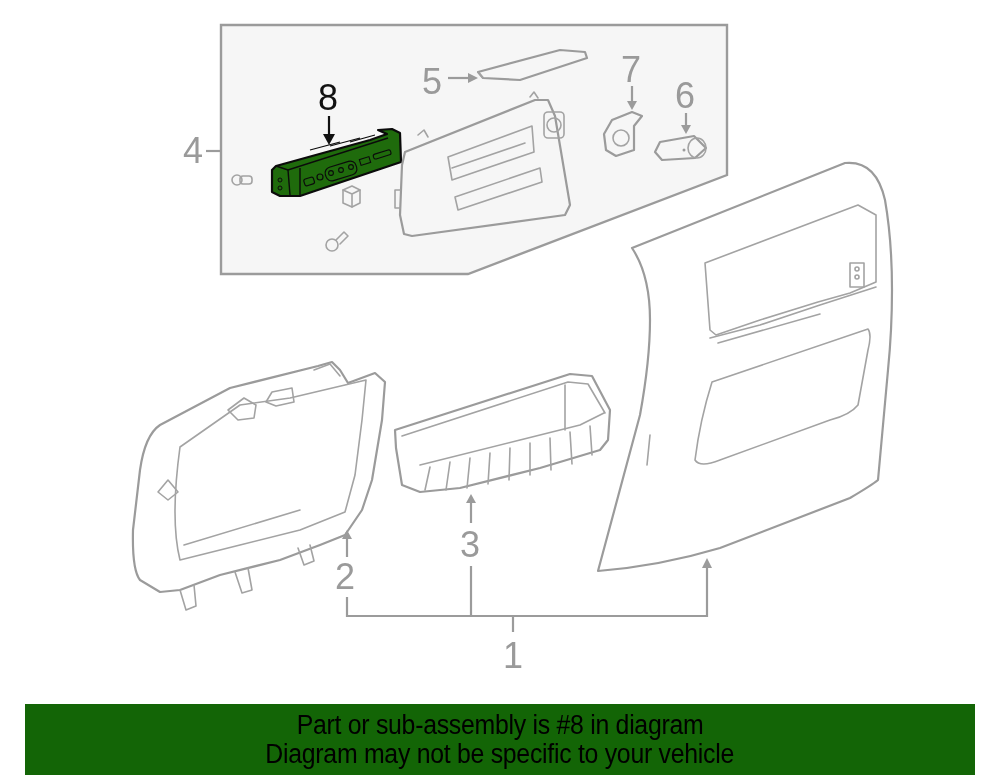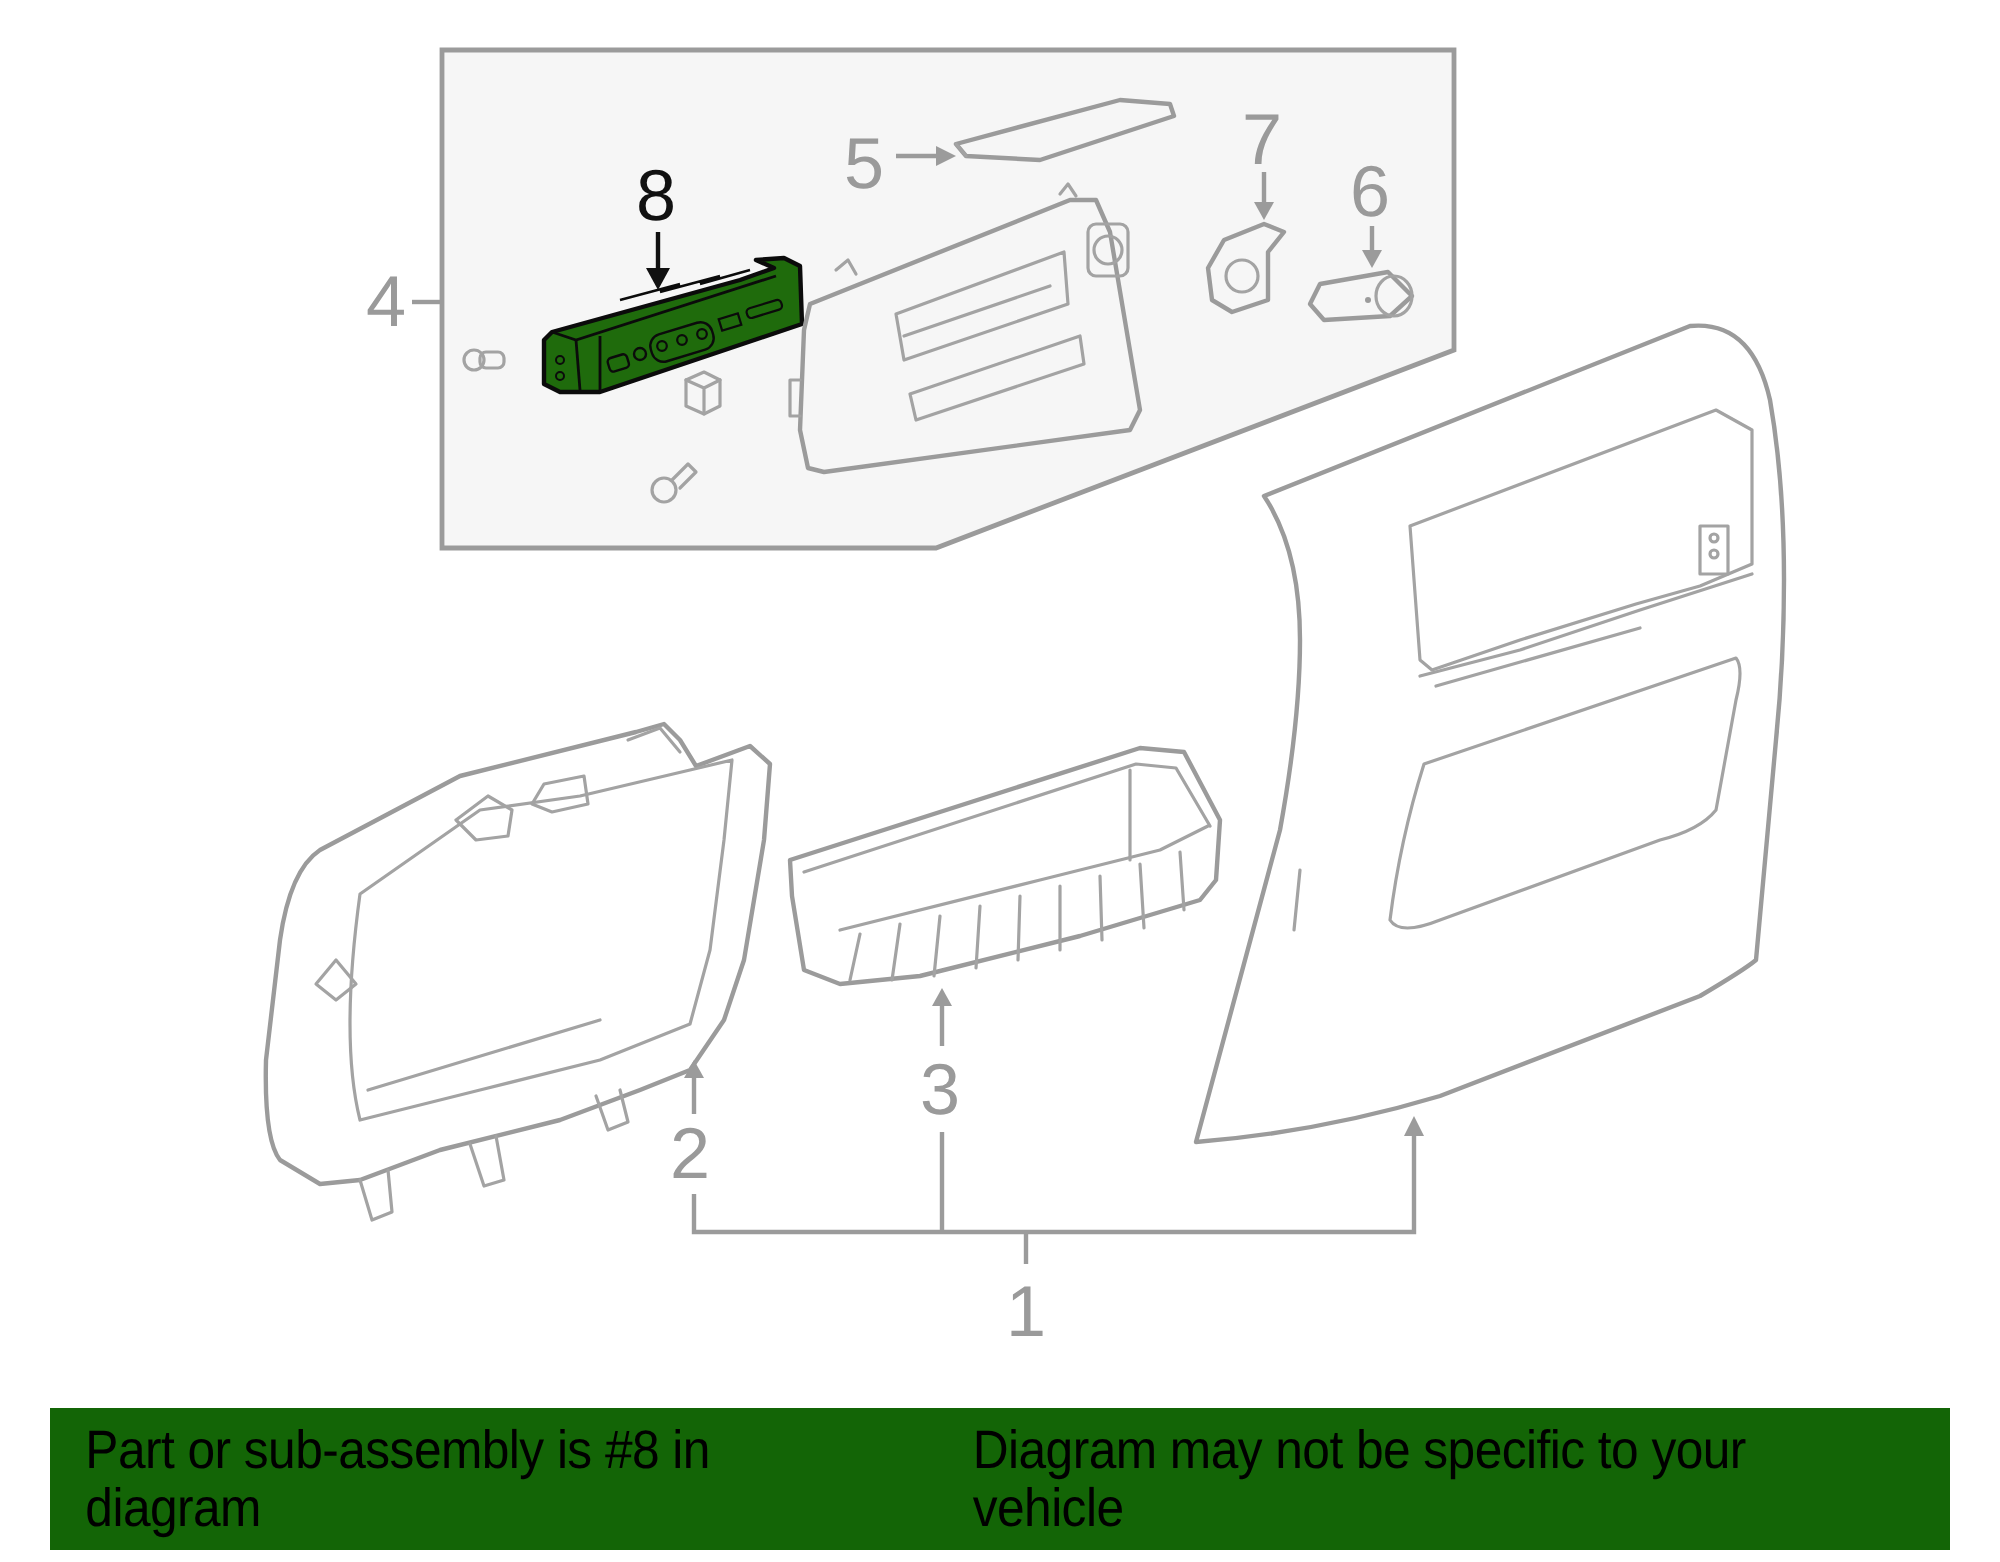--- a/index.html
+++ b/index.html
@@ -6,21 +6,21 @@
   body { width: 1000px; height: 781px; position: relative; overflow: hidden;
          font-family: "Liberation Sans", sans-serif; }
   #diagram { position: absolute; left: 0; top: 0; width: 1000px; height: 700px; }
   .callout { font-family: "Liberation Sans", sans-serif; font-size: 36px; fill: #9a9a9a; }
   .callout.hl { fill: #111111; }
   .ln { fill: none; stroke: #9b9b9b; stroke-width: 2.2; stroke-linejoin: round; stroke-linecap: round; }
   .ln-thin { fill: none; stroke: #a3a3a3; stroke-width: 1.6; stroke-linejoin: round; stroke-linecap: round; }
   .lead { stroke: #9b9b9b; stroke-width: 2.2; fill: none; }
   .lead-hl { stroke: #111111; stroke-width: 2.2; fill: none; }
   #banner { position: absolute; left: 25px; top: 704px; width: 950px; height: 71px;
-            background: #136506; display: flex; flex-direction: row;
+            background: #136506; display: flex; flex-direction: column;
             align-items: center; justify-content: center; }
   #banner .line { color: #000000; font-size: 27px; line-height: 29px; letter-spacing: -0.3px;
                   font-family: "Liberation Sans", sans-serif; transform: scaleX(0.92); }
 </style>
 </head>
 <body>
 
 <svg id="diagram" viewBox="0 0 1000 700" xmlns="http://www.w3.org/2000/svg">
 
   <g>

